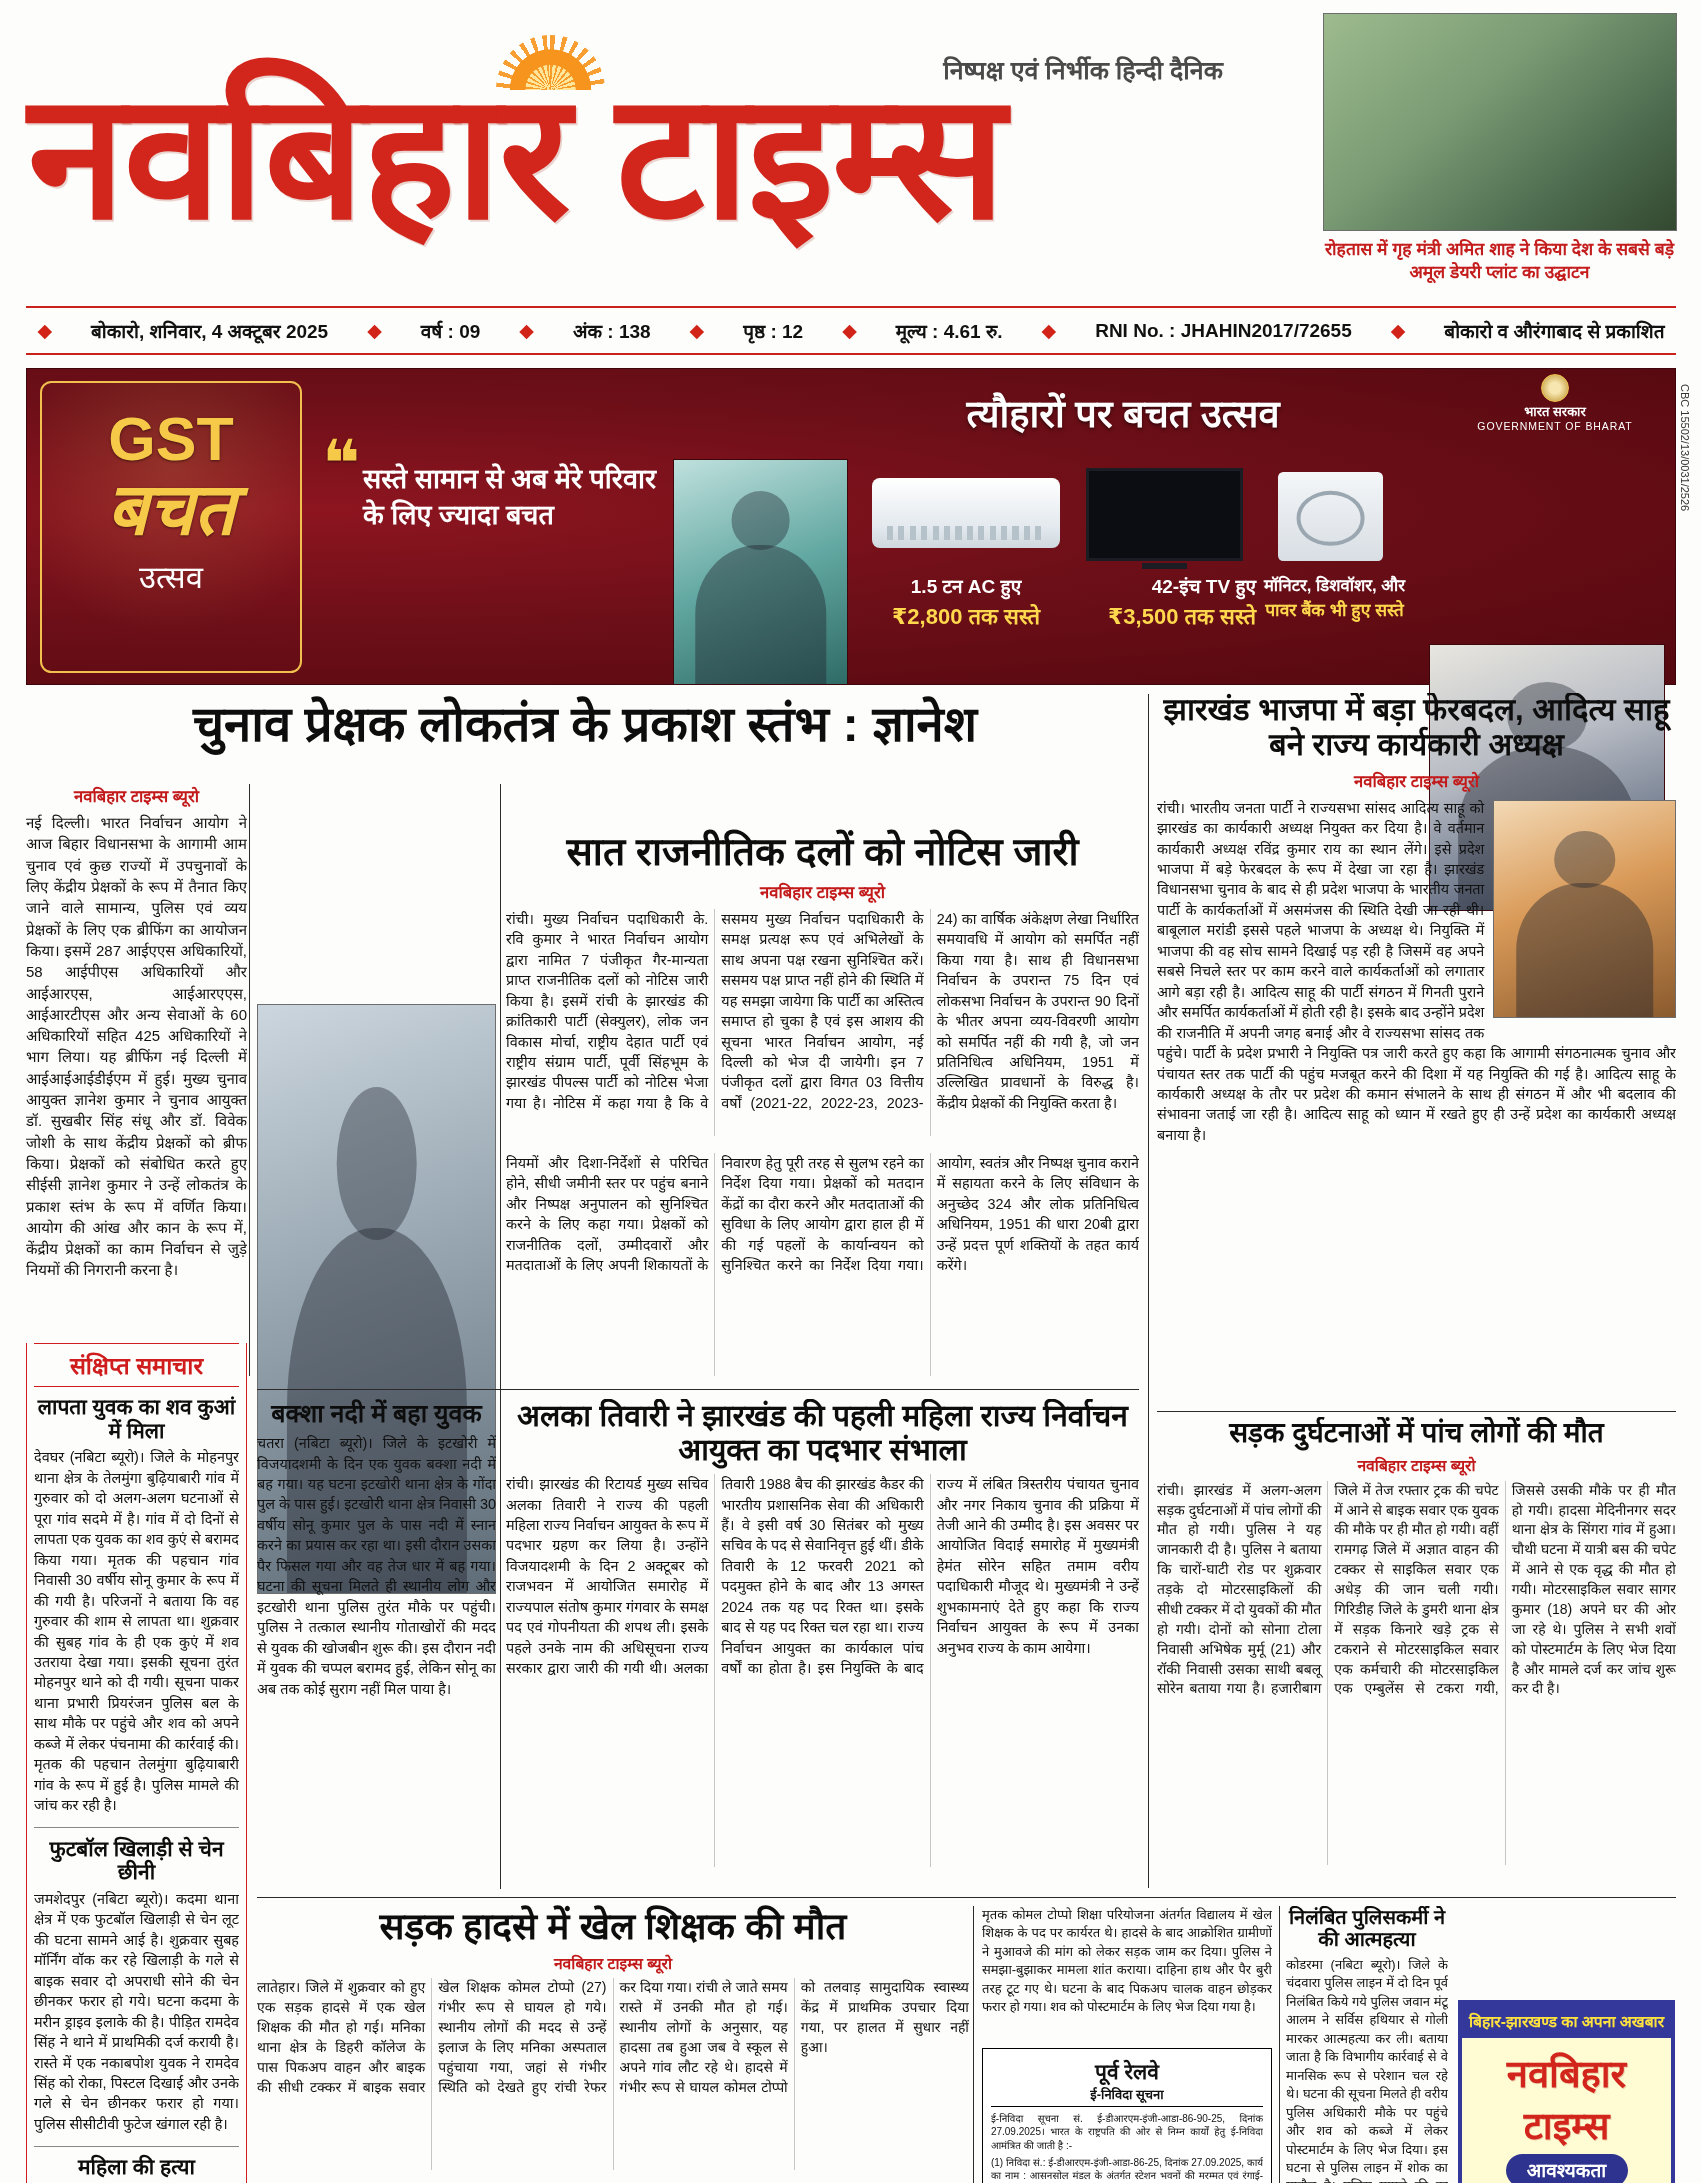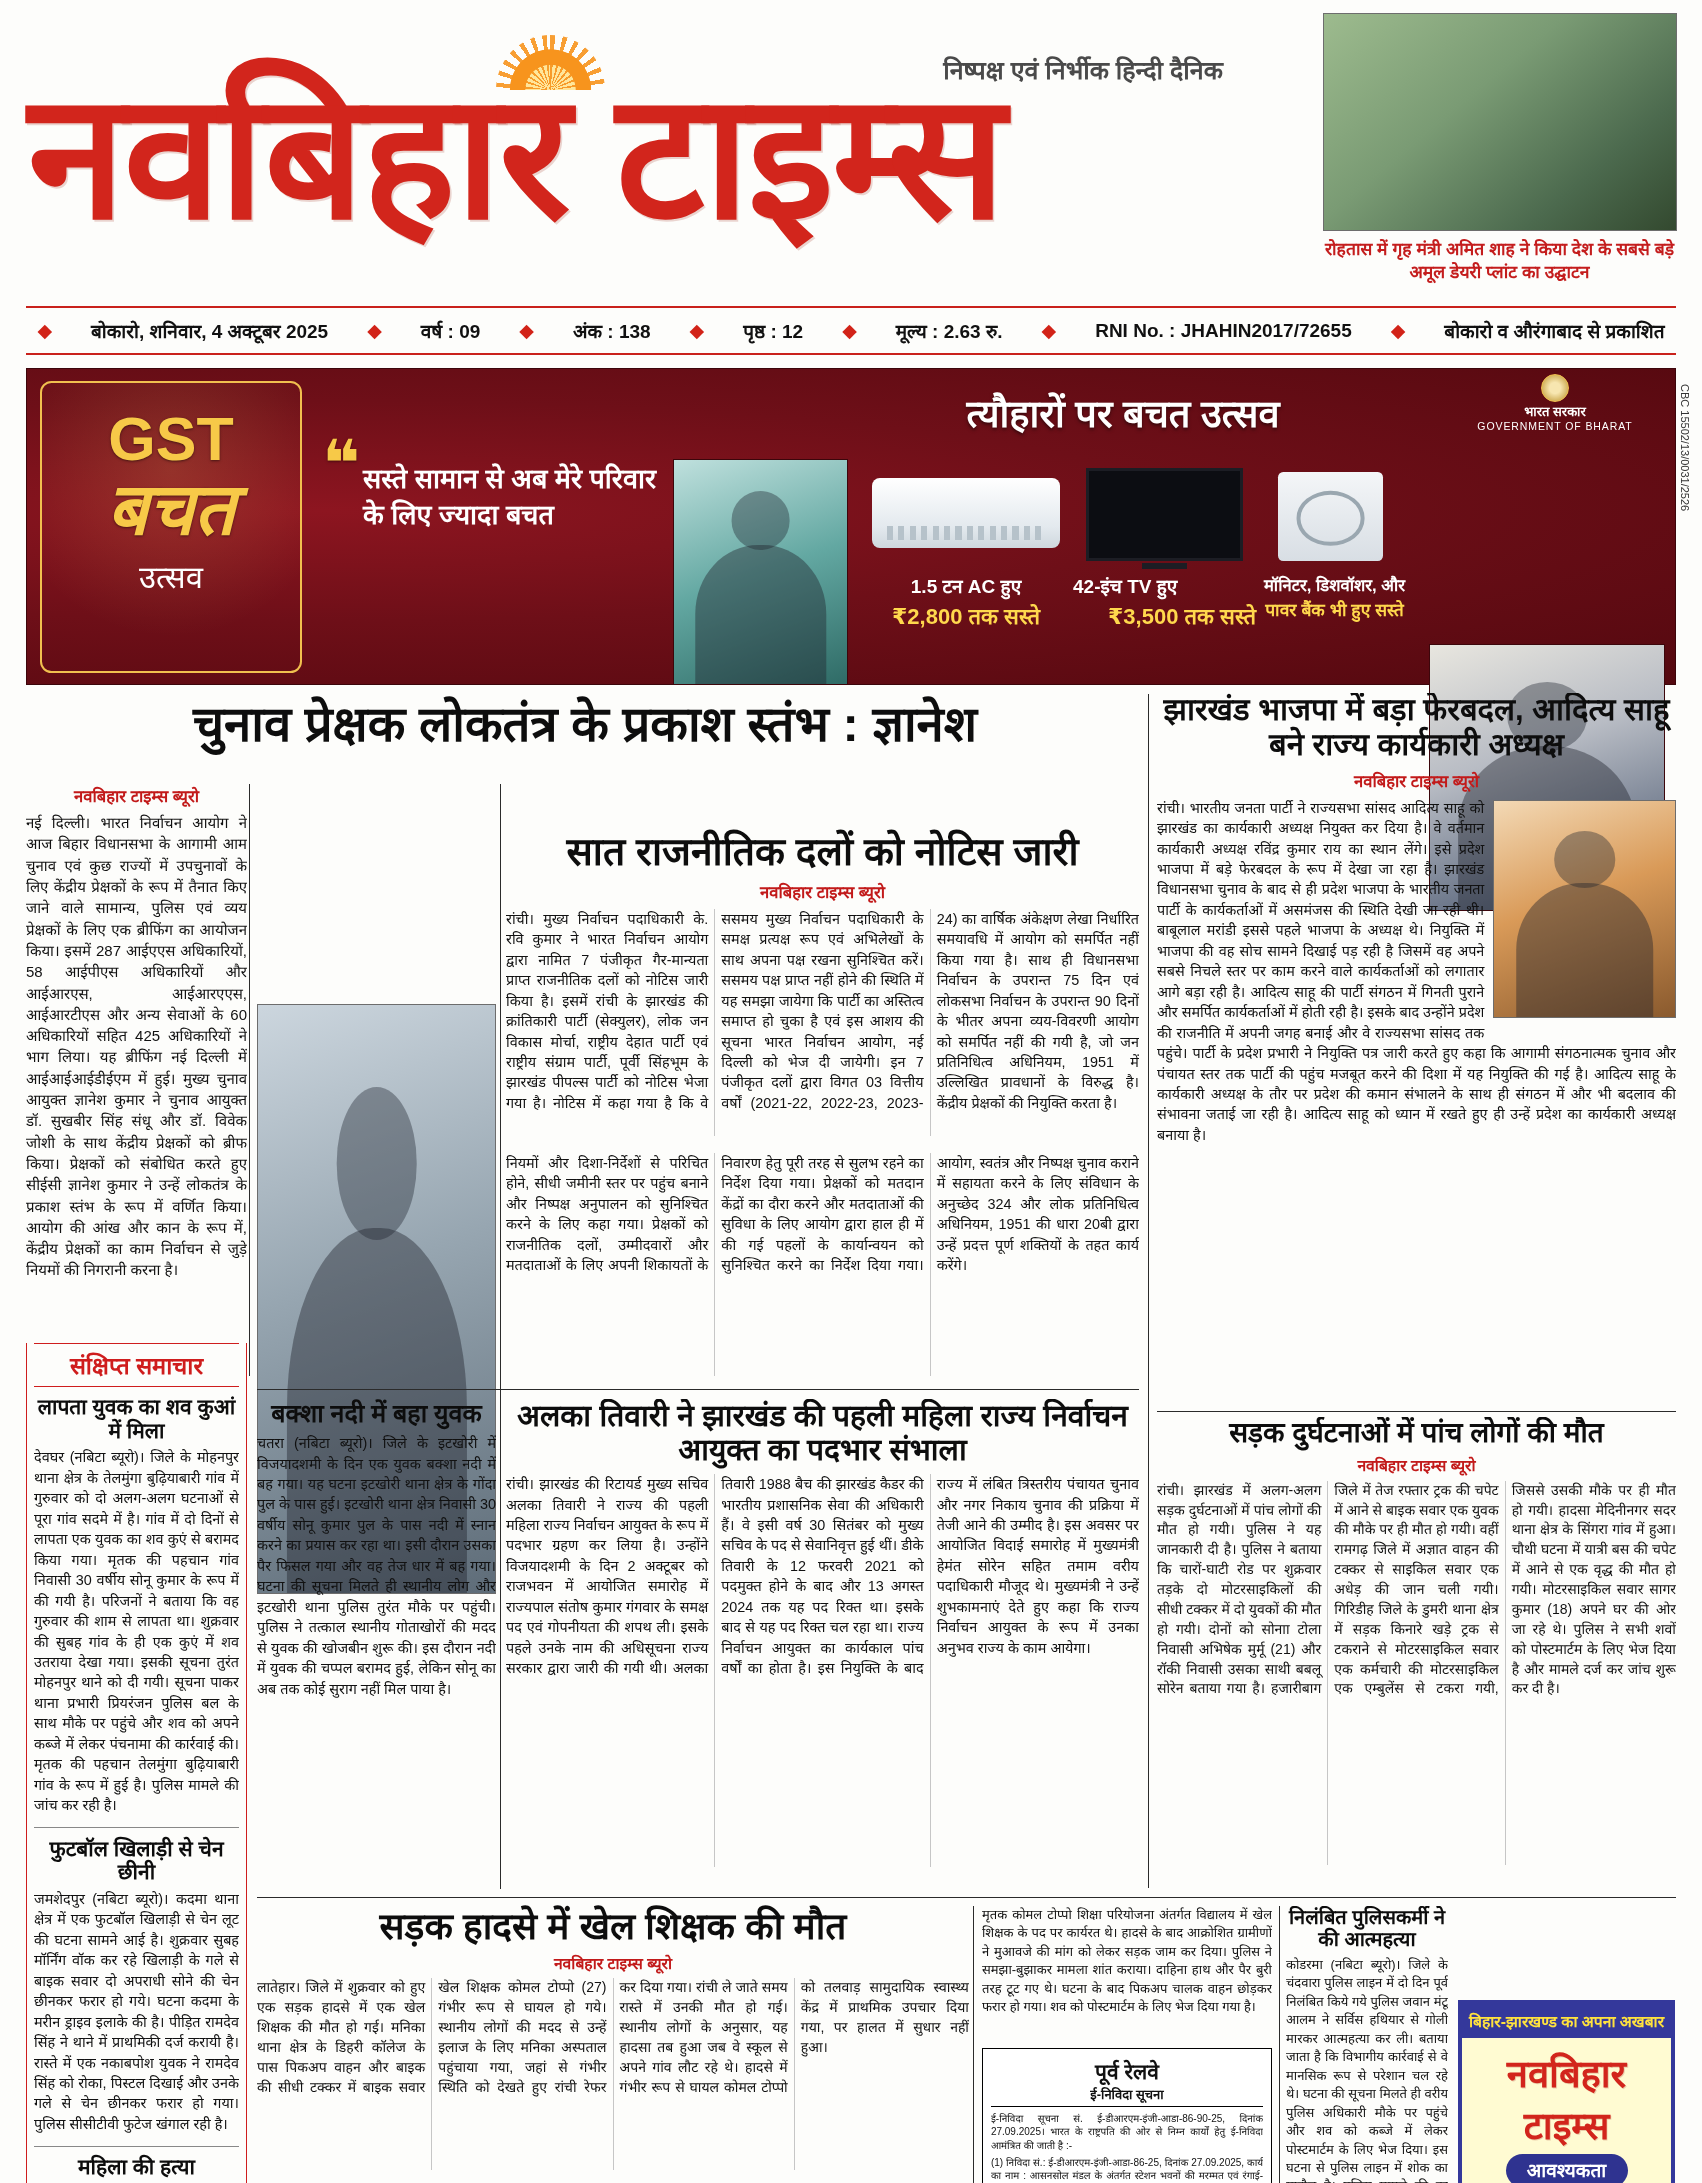--- a/index.html
+++ b/index.html
@@ -80,21 +80,21 @@
   <div class="abs infobar" style="left:26px;top:306px;width:1650px;height:49px;font-size:19px;padding:0 11.4px;">
     <span class="dmd">◆</span>
     <span>बोकारो, शनिवार, 4 अक्टूबर 2025</span>
     <span class="dmd">◆</span>
     <span>वर्ष : 09</span>
     <span class="dmd">◆</span>
     <span>अंक : 138</span>
     <span class="dmd">◆</span>
     <span>पृष्ठ : 12</span>
     <span class="dmd">◆</span>
-    <span>मूल्य : 2.63 रु.</span>
+    <span>मूल्य : 4.61 रु.</span>
     <span class="dmd">◆</span>
     <span>RNI No. : JHAHIN2017/72655</span>
     <span class="dmd">◆</span>
     <span>बोकारो व औरंगाबाद से प्रकाशित</span>
   </div>
 
   <div class="abs banner" style="left:26px;top:368px;width:1650px;height:317px;">
     <div class="gst-panel" style="left:13px;top:12.2px;width:262px;height:292px;padding-top:26px;">
       <div class="gold" style="font-size:61px;line-height:1;">GST</div>
       <div class="gold" style="font-size:72px;line-height:1.1;font-style:italic;text-align:center;">बचत</div>
@@ -106,21 +106,21 @@
 
     <div class="abs" style="left:336px;top:92px;width:301px;font-size:27px;line-height:1.35;color:#fff;font-weight:bold;">सस्ते सामान से अब मेरे परिवार के लिए ज्यादा बचत</div>
 
     <div class="abs ph ph-teal portrait" style="left:646px;top:90px;width:175px;height:226px;border-color:#3c060b;"></div>
 
     <div class="acbox" style="left:845px;top:109px;width:188px;height:70px;"></div>
     <div class="abs" style="left:845px;top:204px;width:188px;text-align:center;font-size:19px;color:#fff;font-weight:bold;">1.5 टन AC हुए</div>
     <div class="abs" style="left:845px;top:231px;width:188px;text-align:center;font-size:22px;color:#ffd84d;font-weight:bold;">₹2,800 तक सस्ते</div>
 
     <div class="tvbox" style="left:1059px;top:99px;width:157px;height:93px;"></div>
-    <div class="abs" style="left:1046px;top:204px;width:183px;text-align:left;font-size:19px;color:#fff;font-weight:bold;">42-इंच TV हुए</div>
+    <div class="abs" style="left:1046px;top:204px;width:183px;text-align:right;font-size:19px;color:#fff;font-weight:bold;">42-इंच TV हुए</div>
     <div class="abs" style="left:1046px;top:231px;width:183px;text-align:right;font-size:22px;color:#ffd84d;font-weight:bold;">₹3,500 तक सस्ते</div>
 
     <div class="appl" style="left:1251px;top:103px;width:105px;height:89px;"></div>
     <div class="abs" style="left:1229px;top:204px;width:157px;text-align:center;font-size:16.6px;color:#fff;font-weight:bold;">मॉनिटर, डिशवॉशर, और</div>
     <div class="abs" style="left:1229px;top:228px;width:157px;text-align:center;font-size:17.5px;color:#ffd84d;font-weight:bold;">पावर बैंक भी हुए सस्ते</div>
 
     <div class="abs" style="left:1419px;top:5.2px;width:218px;text-align:center;color:#fff;">
       <span class="emblem"></span>
       <div style="font-size:13px;font-weight:bold;">भारत सरकार</div>
       <div style="font-size:10.5px;letter-spacing:0.9px;">GOVERNMENT OF BHARAT</div>

